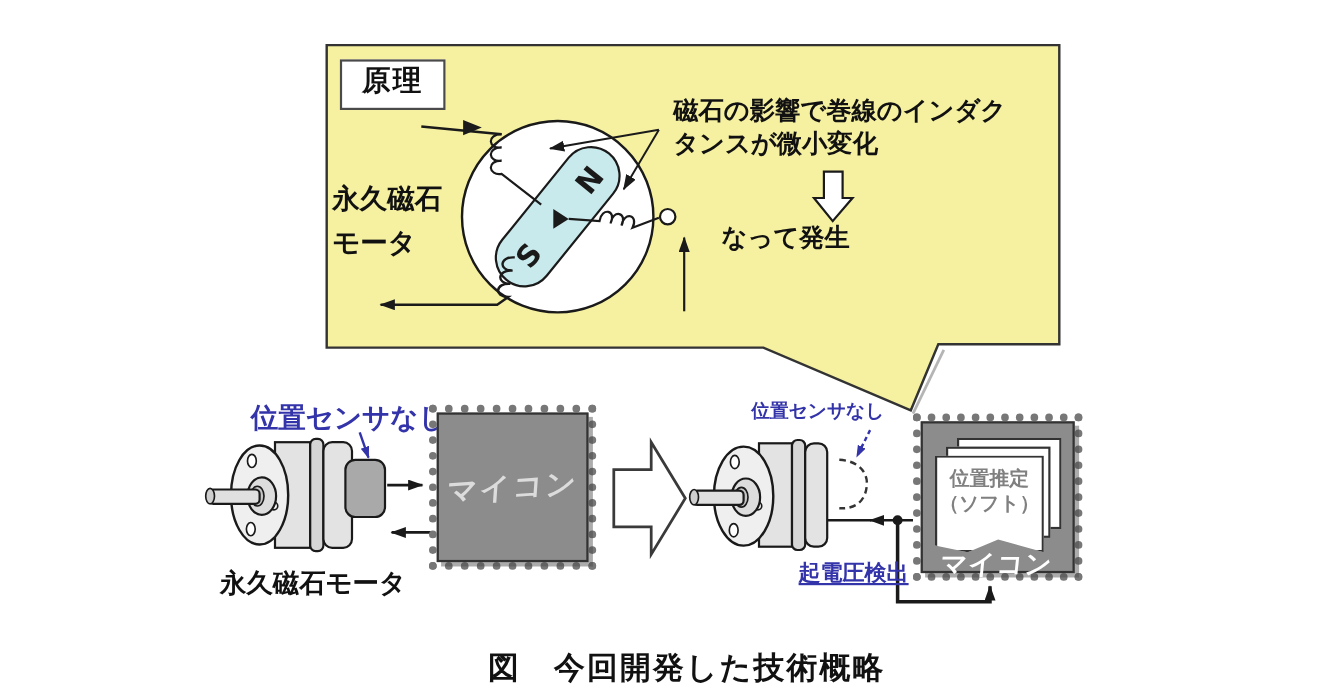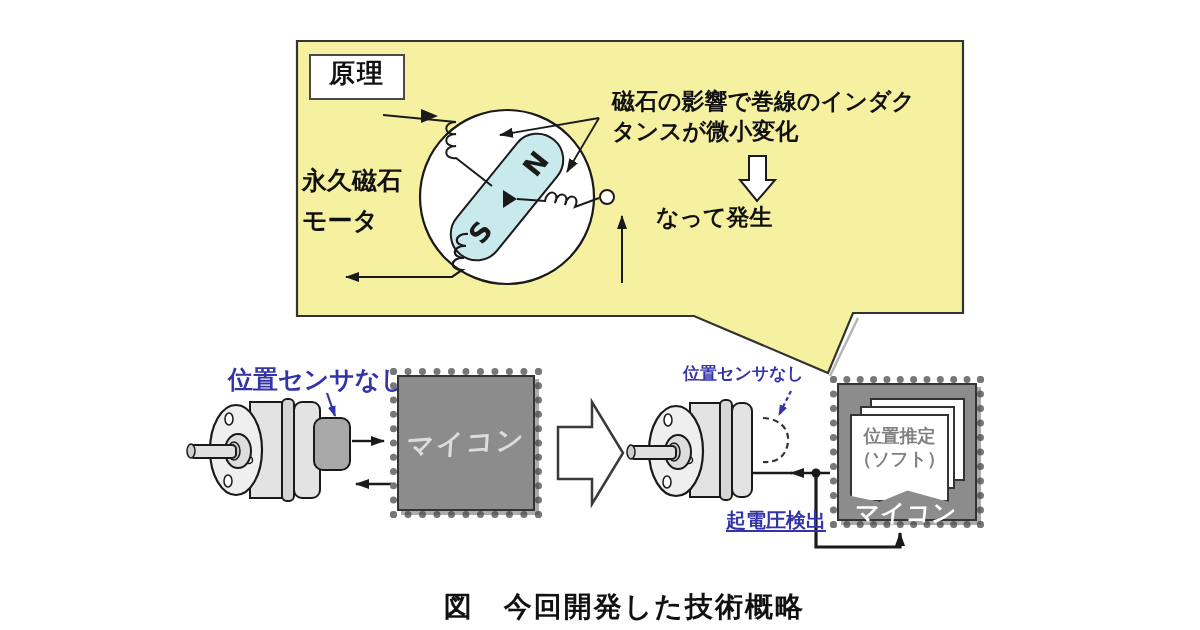--- a/index.html
+++ b/index.html
@@ -149,20 +149,21 @@
   </div>
   <div class="lbl bubble-motor-label">
     <span>永久磁石</span>
     <span>モータ</span>
   </div>
   <div class="lbl effect-text">
     <span>なって発生</span>
   </div>
 
   <div class="lbl blue sensor-label-left">位置センサなし</div>
+  <div class="lbl motor-caption">永久磁石モータ</div>
   <div class="lbl blue sensor-label-right">位置センサなし</div>
   <div class="lbl blue emf-label">起電圧検出</div>
 
   <div class="chip chip-left">
     <div class="chip-body">
       <div class="chip-label">マイコン</div>
     </div>
   </div>
 
   <div class="chip chip-right">

